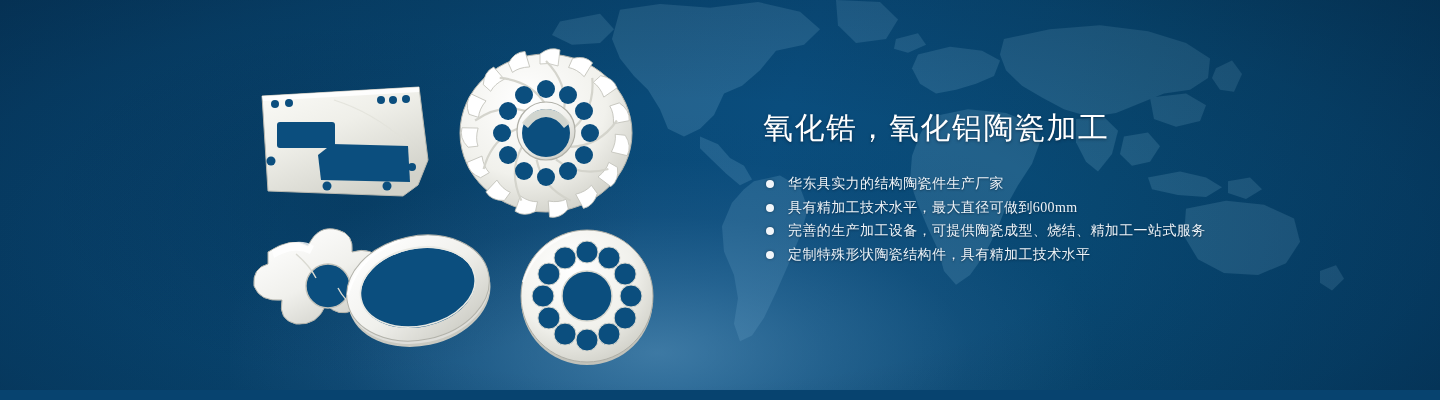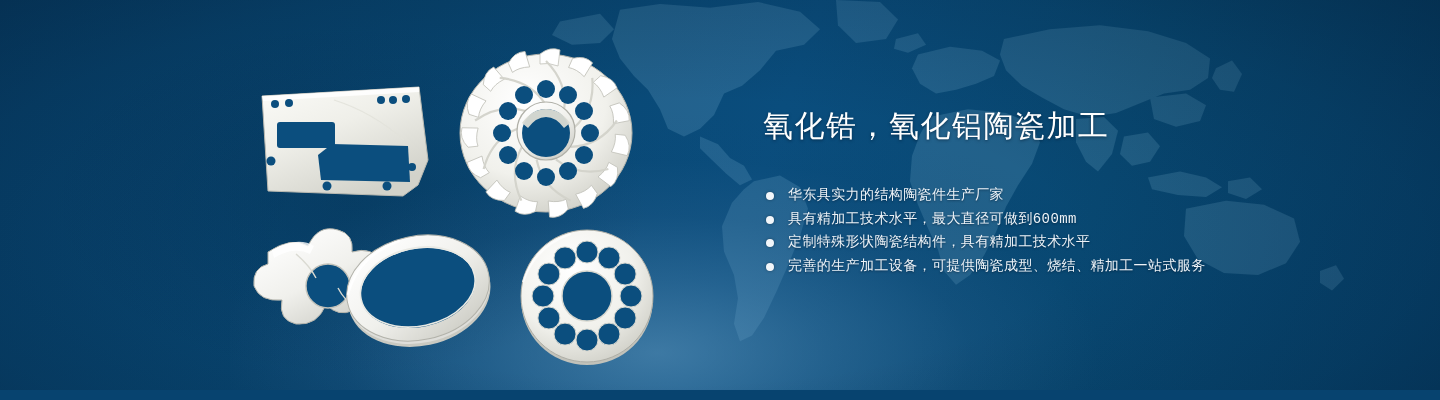--- a/index.html
+++ b/index.html
@@ -5,21 +5,21 @@
   html, body {
     margin: 0;
     padding: 0;
     background: #07436f;
   }
   #banner {
     position: relative;
     width: 1440px;
     height: 390px;
     overflow: hidden;
-    font-family: Liberation Mono, monospace;
+    font-family: Liberation Serif, serif;
     background: #ef4444;
     -webkit-font-smoothing: antialiased;
   }
 
   
   .bg-base {
     position: absolute;
     inset: 0;
     background: linear-gradient(110deg, #073f69 0%, #084570 28%, #0a4d7d 52%, #084872 74%, #063f69 100%);
   }
@@ -74,21 +74,21 @@
     line-height: 40px;
     color: #ffffff;
     letter-spacing: 1.5px;
     font-weight: 400;
     text-shadow: 0 1px 3px rgba(0,20,40,0.55);
     margin: 0;
     white-space: nowrap;
   }
   .bullets {
     list-style: none;
-    margin: 36px 0 0 3px;
+    margin: 24px 0 0 3px;
     padding: 0;
   }
   .bullets li {
     position: relative;
     padding-left: 22px;
     font-size: 14px;
     line-height: 23.5px;
     color: #edf3f8;
     letter-spacing: 0.4px;
     text-shadow: 0 1px 2px rgba(0,18,36,0.5);
@@ -305,22 +305,22 @@
       <li>
         <span class="dot"></span>
         <span>华东具实力的结构陶瓷件生产厂家</span>
       </li>
       <li>
         <span class="dot"></span>
         <span>具有精加工技术水平，最大直径可做到600mm</span>
       </li>
       <li>
         <span class="dot"></span>
-        <span>定制特殊形状陶瓷结构件，具有精加工技术水平</span>
+        <span>完善的生产加工设备，可提供陶瓷成型、烧结、精加工一站式服务</span>
       </li>
       <li>
         <span class="dot"></span>
-        <span>完善的生产加工设备，可提供陶瓷成型、烧结、精加工一站式服务</span>
+        <span>定制特殊形状陶瓷结构件，具有精加工技术水平</span>
       </li>
     </ul>
   </div>
 
 </div>
 
 </body></html>

